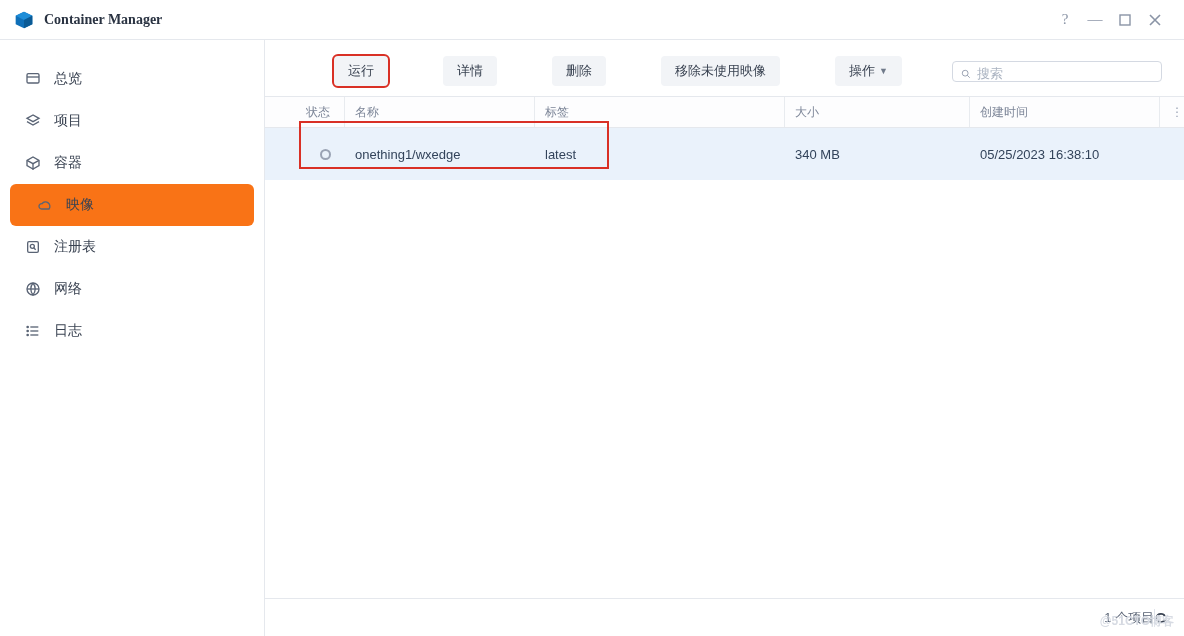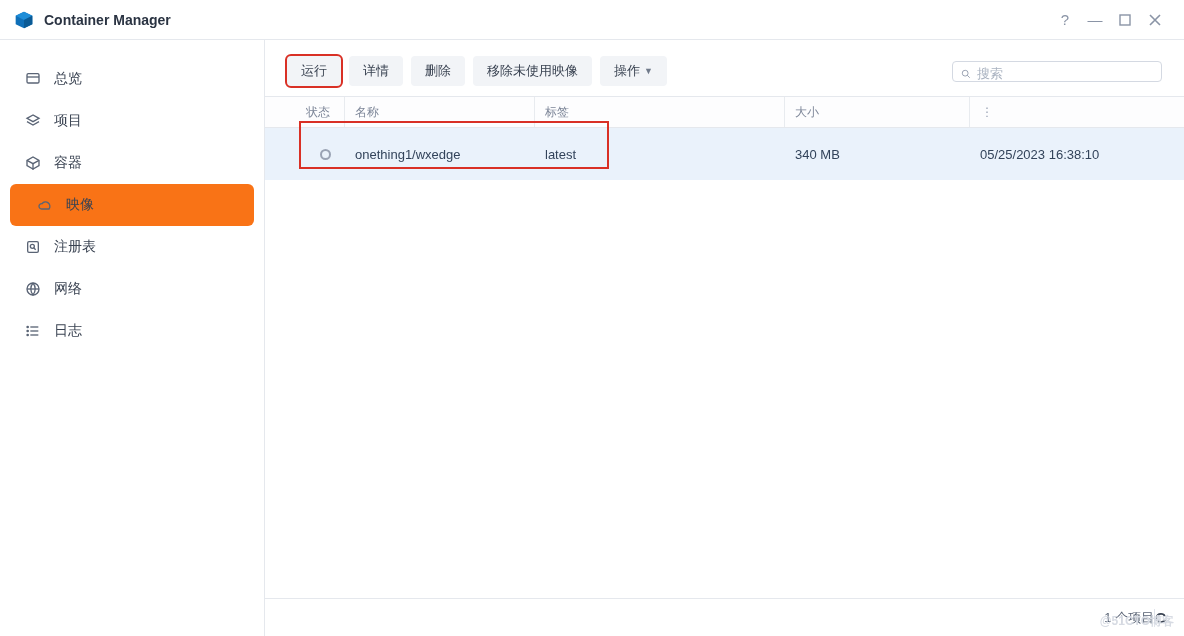--- a/index.html
+++ b/index.html
@@ -12,20 +12,21 @@
       height: 636px;
       overflow: hidden;
       position: relative;
     }
     .titlebar {
       height: 40px;
       display: flex;
       align-items: center;
       padding: 0 14px;
       border-bottom: 1px solid #e5e8ed;
+      font-family: Liberation Serif, serif;
     }
     .app-icon {
       width: 20px; height: 20px;
       margin-right: 10px;
       display: flex; align-items: center; justify-content: center;
     }
     .app-title { font-weight: 600; color: #2a3342; font-size: 14px; }
     .titlebar-spacer { flex: 1; }
     .win-btn {
       width: 30px; height: 30px;
@@ -67,21 +68,21 @@
     }
     .btn {
       height: 30px;
       padding: 0 14px;
       border: none;
       background: #f2f4f7;
       color: #3a4352;
       border-radius: 4px;
       cursor: pointer;
       font-size: 13px;
-      display: flex; align-items: center;
+      display: flex; align-items: center; margin-left: 47px;
     }
     .btn.highlight {
       outline: 2px solid #d93025;
       outline-offset: 0;
     }
     .btn .caret { margin-left: 4px; font-size: 9px; color: #707a8a; }
     .toolbar-spacer { flex: 1; }
     .search {
       display: flex; align-items: flex-end;
       border: 1px solid #d4d9e2;
@@ -271,20 +272,21 @@
           </svg>
         <input type="text" placeholder="搜索" style="">
       </div>
     </div>
 
     <div class="table-head">
       <div class="th col-status">状态</div>
       <div class="th col-name">名称</div>
       <div class="th col-tag">标签</div>
       <div class="th col-size">大小</div>
+      <div class="th col-time">创建时间</div>
       <div class="th col-more">⋮</div>
     </div>
 
     <div class="table-body">
       <div class="row">
         <div class="td col-status">
           <span class="status-dot"></span>
         </div>
         <div class="td col-name">onething1/wxedge</div>
         <div class="td col-tag">latest</div>

